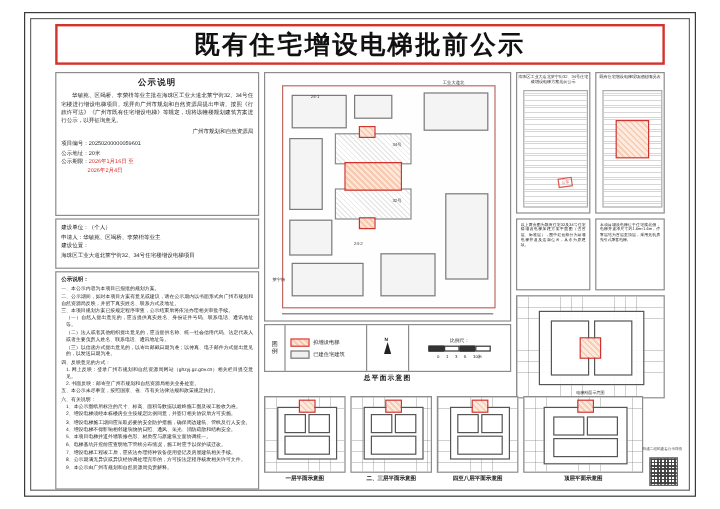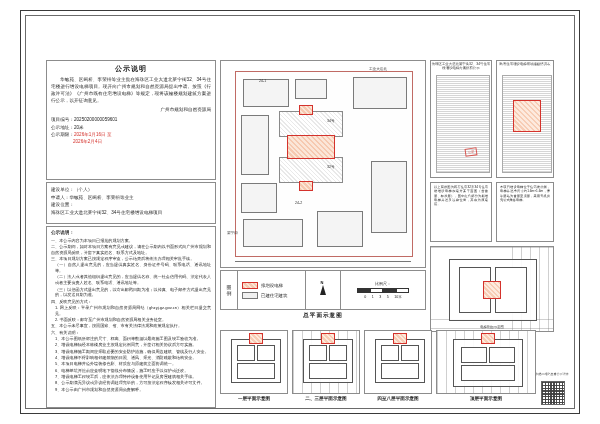--- a/index.html
+++ b/index.html
@@ -348,20 +348,23 @@
   }
 </style>
 </head>
 <body>
 
 <div id="sheet">
 
   <div class="frame-outer"></div>
   <div class="frame-inner"></div>
 
+  <div class="title-band">
+    <div class="title-text">既有住宅增设电梯批前公示</div>
+  </div>
 
   <div class="notice-box">
     <div class="notice-head">公示说明</div>
     <div class="notice-body">华敏苑、区竭桥、李荣枡等业主批在海珠区工业大道北莱宁街32、34号住宅楼进行增设电梯项目。现开向广州市规划和自然资源局提出申请。按照《行政许可法》《广州市既有住宅增设电梯》等规定，现将该幢楼规划建筑方案进行公示，以开征询意见。</div>
     <div class="notice-sign">广州市规划和自然资源局</div>
     <div class="notice-meta">
       <div class="meta-row">
         <span>项目编号：</span><span>20250200000059601</span>
       </div>
       <div class="meta-row">

